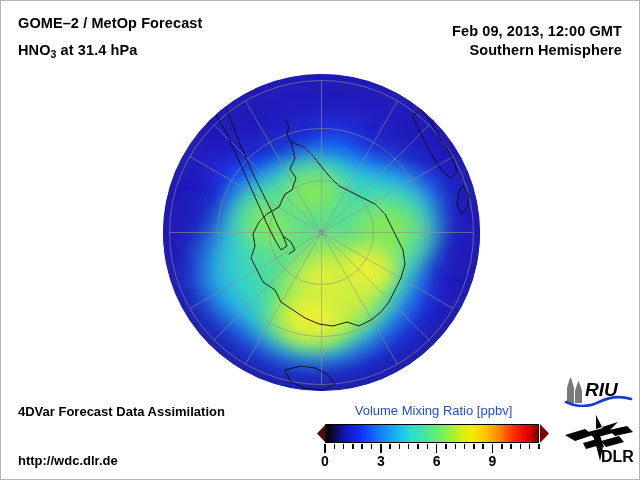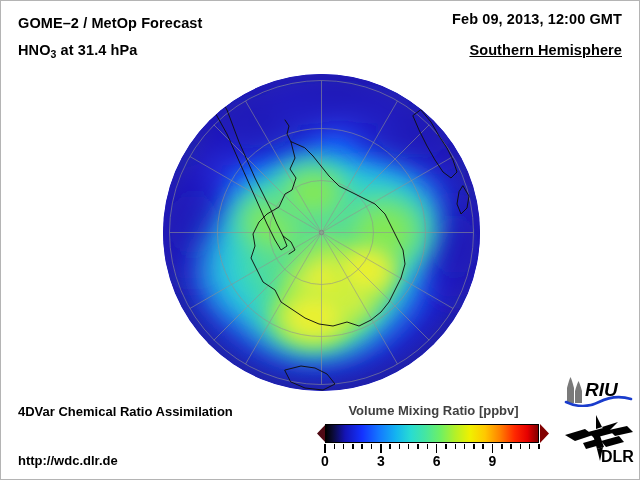--- a/index.html
+++ b/index.html
@@ -6,40 +6,40 @@
   body{width:640px;height:480px;overflow:hidden;
        font-family:"Liberation Sans",sans-serif;}
   #figure{position:relative;width:638px;height:478px;
           border:1px solid #b4b4b4;background:#ffffff;}
 
   
   .hdr{position:absolute;font-weight:bold;color:#000;font-size:14.5px;
        letter-spacing:.1px;white-space:nowrap;}
   #hdr-l1{left:17px;top:14px;}
   #hdr-l2{left:17px;top:41px;}
-  #hdr-r1{right:17px;top:10px;text-align:right;}
-  #hdr-r2{right:17px;top:41px;text-align:left;text-decoration:underline;}
+  #hdr-r1{right:17px;top:22px;text-align:right;}
+  #hdr-r2{right:17px;top:41px;text-align:left;}
   .sub{font-size:10.5px;vertical-align:-3px;}
 
   
   #globe-wrap{position:absolute;left:162px;top:73px;width:317px;height:317px;}
   #globe{position:absolute;inset:0;border-radius:50%;overflow:hidden;
          background:#1414c8;}
   #globe svg{display:block;}
 
   
   .ftr{position:absolute;left:17px;font-weight:bold;color:#000;font-size:13px;
        white-space:nowrap;}
   #ftr1{top:403px;}
   #ftr2{top:428px;}
   #ftr3{top:452px;}
 
   
   #cb-title{position:absolute;left:330px;top:402px;width:205px;text-align:center;
-            font-weight:bold;font-size:13px;color:#404040;white-space:nowrap;}
+            font-weight:normal;font-size:13px;color:#1d4ed8;white-space:nowrap;}
   #cb-block{position:absolute;left:316px;top:422px;width:232px;height:22px;}
   #cb-bar{position:absolute;left:8px;top:1px;width:214px;height:19px;
           border:1.5px solid #000;box-sizing:border-box;
           background:linear-gradient(to right,
             #000000 0%,#0a0a32 3%,#1414b4 9%,#1432ff 17%,#1478ff 25%,
             #14b4f0 33%,#28dcd2 40%,#46e6a0 47%,#6ef064 54%,
             #b4f028 61%,#f0f000 68%,#ffc800 75%,#ff8200 82%,
             #ff2800 89%,#e60000 95%,#820000 100%);}
   .cb-cap{position:absolute;top:1px;width:9px;height:19px;}
   #cb-cap-l{left:0px;background:#500a14;
@@ -198,21 +198,21 @@
 
             <path d="M232 300 L240 308 L238 316 L230 310 Z"></path>
 
             <path d="M30 268 L40 266 L46 270 L38 274 Z"></path>
           </g>
         </g>
       </svg>
     </div>
   </div>
 
-  <div class="ftr" id="ftr1">4DVar Chemical Ratio Assimilation</div>
+  <div class="ftr" id="ftr1">4DVar Forecast Data Assimilation</div>
   <div class="ftr" id="ftr3">http://wdc.dlr.de</div>
 
   <div id="cb-title">Volume Mixing Ratio [ppbv]</div>
   <div id="cb-block">
     <div class="cb-cap" id="cb-cap-l"></div>
     <div id="cb-bar"></div>
     <div class="cb-cap" id="cb-cap-r"></div>
   </div>
   <div id="cb-ticks">
       <div class="tick maj" style="left: 7.25px;"></div>

